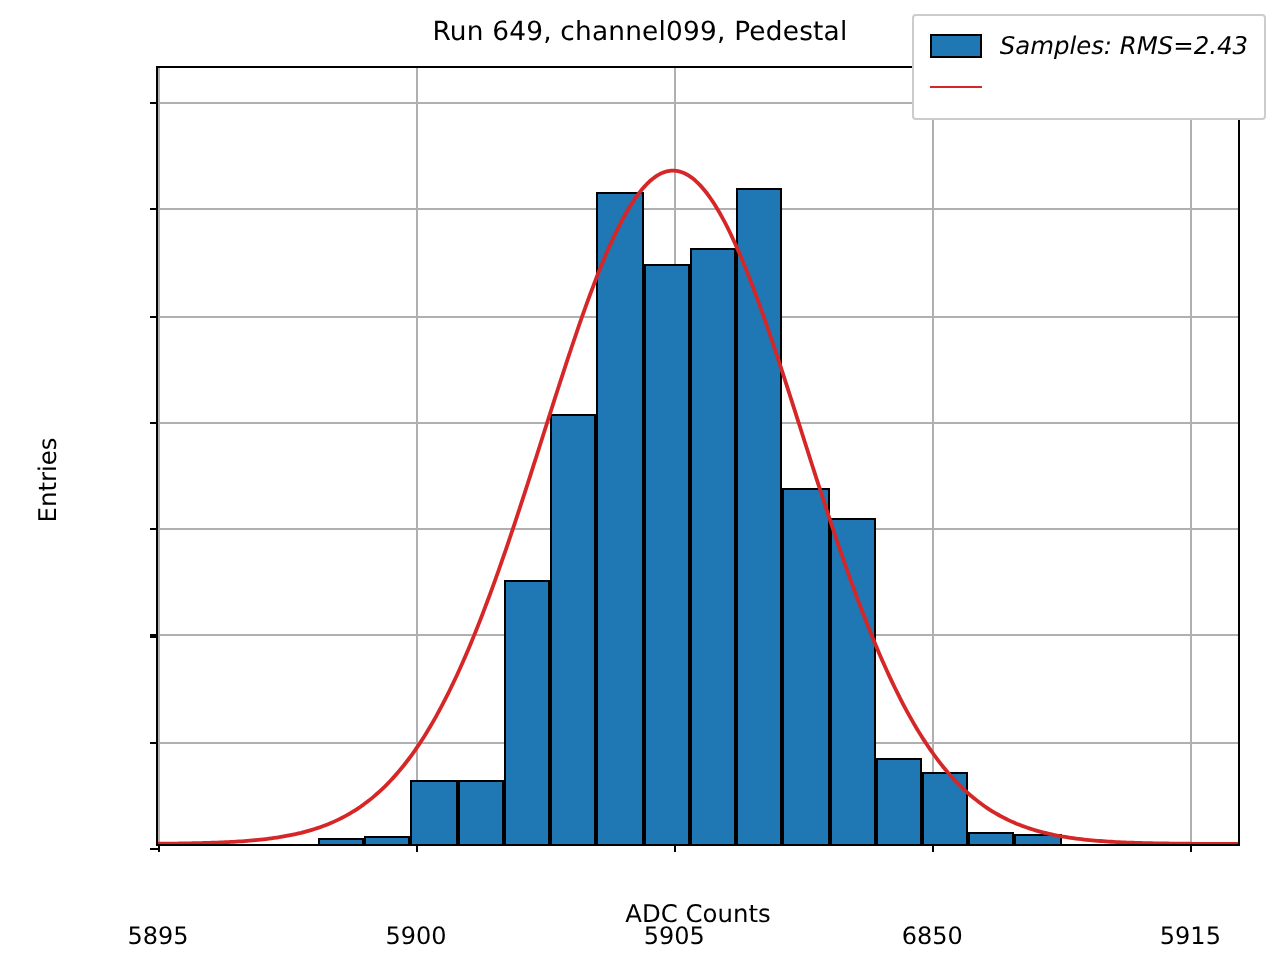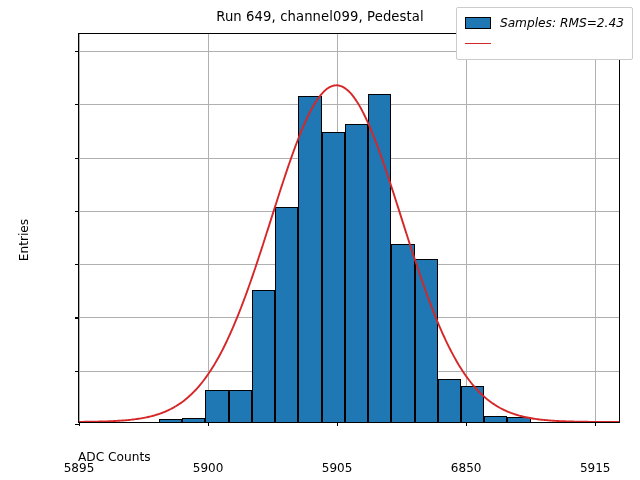--- a/index.html
+++ b/index.html
@@ -79,21 +79,21 @@
     font-size: 12px;
     color: #000000;
     transform: translateX(-50%);
     white-space: nowrap;
   }
   
   #xlabel {
     position: absolute;
     left: 78px; width: 542px;
     top: 450px;
-    text-align: left;
+    text-align: center;
     font-size: 12.2px;
     color: #000000;
   }
   #ylabel {
     position: absolute;
     left: 3px;
     top: 50%;
     transform: translateY(-50%) rotate(-90deg);
     transform-origin: center center;
     font-size: 12.2px;

